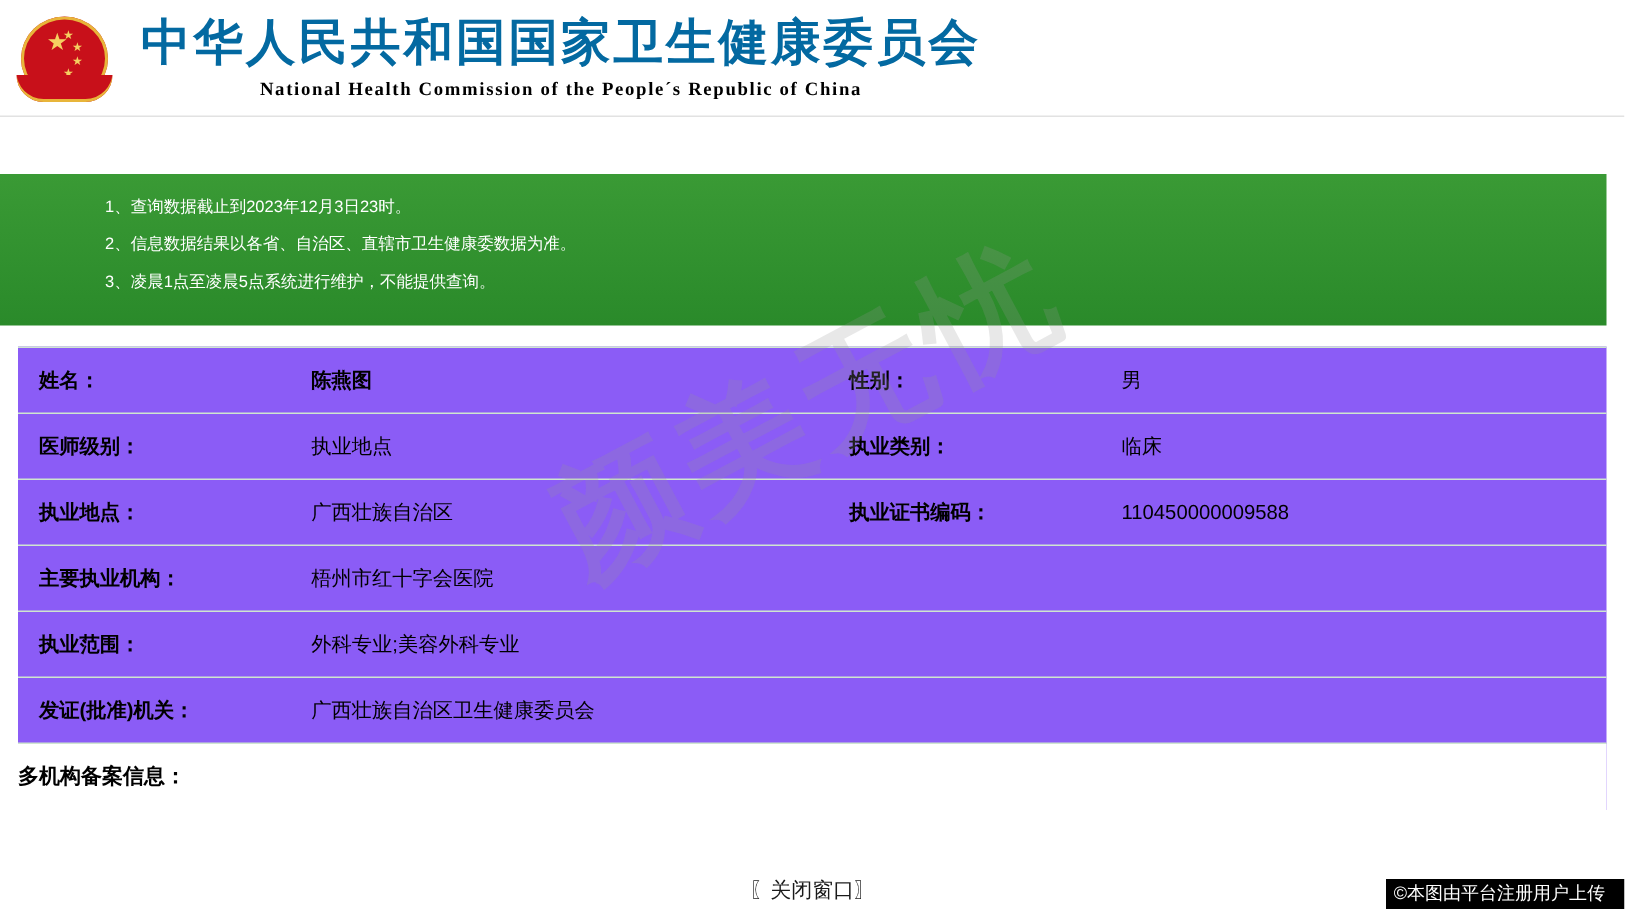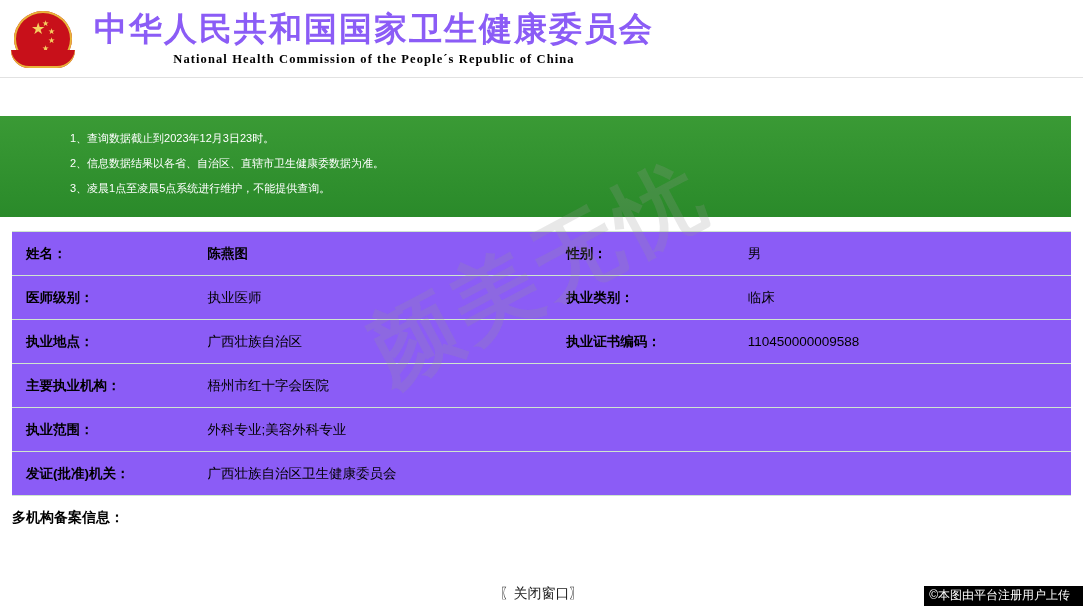--- a/index.html
+++ b/index.html
@@ -59,21 +59,21 @@
     background: #c8101a;
     border-radius: 0 0 28px 28px;
     box-shadow: inset 0 -2px 0 #e8b53a;
   }
   .header-text {
     padding-left: 14px;
     padding-right: 26px;
     background: #ffffff;
   }
   .header-cn {
-    color: #8b5cf6;
+    color: #0369a1;
     font-size: 33px;
     font-weight: bold;
     letter-spacing: 2px;
     line-height: 40px;
     font-family: Liberation Serif, serif;
   }
   .header-en {
     color: #000000;
     font-size: 12.5px;
     font-weight: bold;
@@ -207,21 +207,21 @@
 <table class="info-table">
   <tbody>
     <tr>
       <td class="label">姓名：</td>
       <td class="value name-value">陈燕图</td>
       <td class="label-r">性别：</td>
       <td class="value-r">男</td>
     </tr>
     <tr>
       <td class="label">医师级别：</td>
-      <td class="value">执业医师</td>
+      <td class="value">执业地点</td>
       <td class="label-r">执业类别：</td>
       <td class="value-r">临床</td>
     </tr>
     <tr>
       <td class="label">执业地点：</td>
       <td class="value">广西壮族自治区</td>
       <td class="label-r">执业证书编码：</td>
       <td class="value-r">110450000009588</td>
     </tr>
     <tr>

